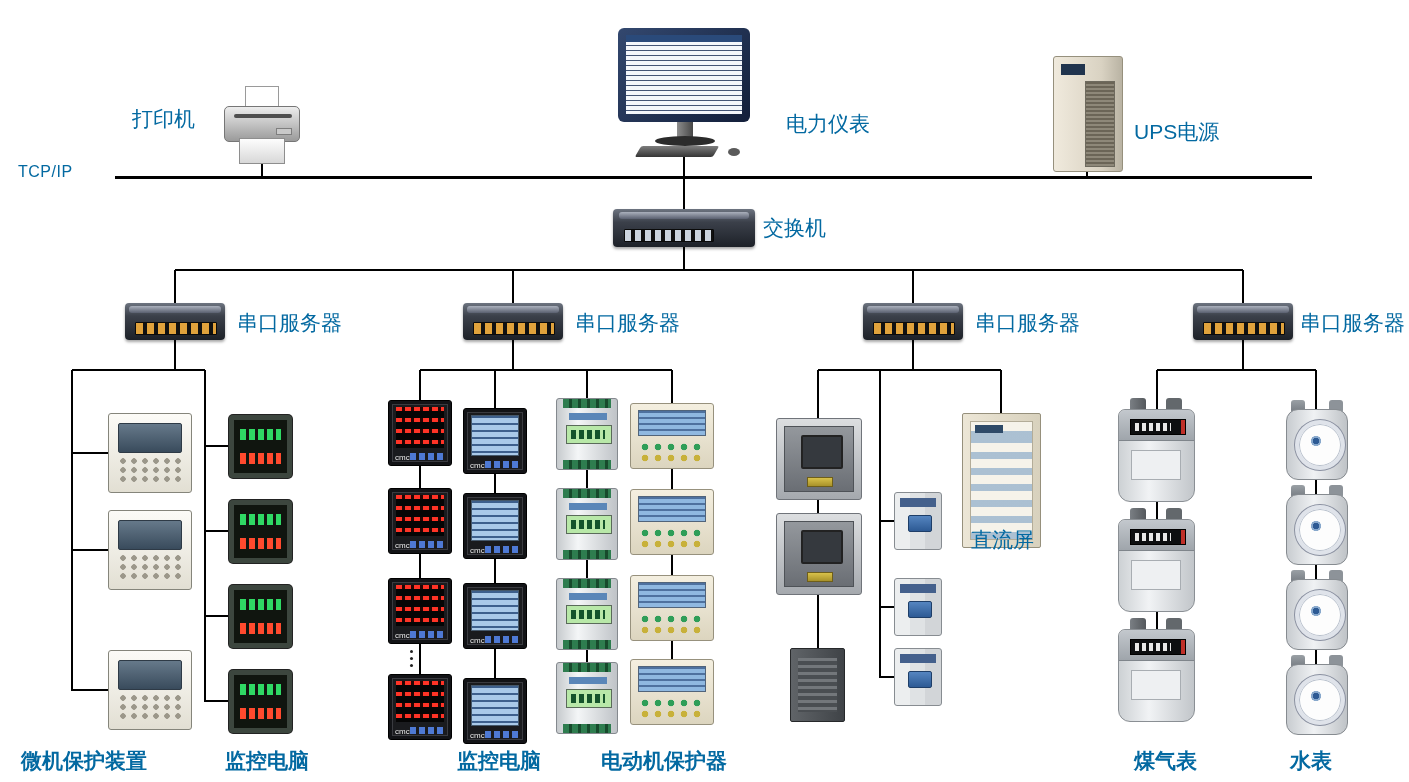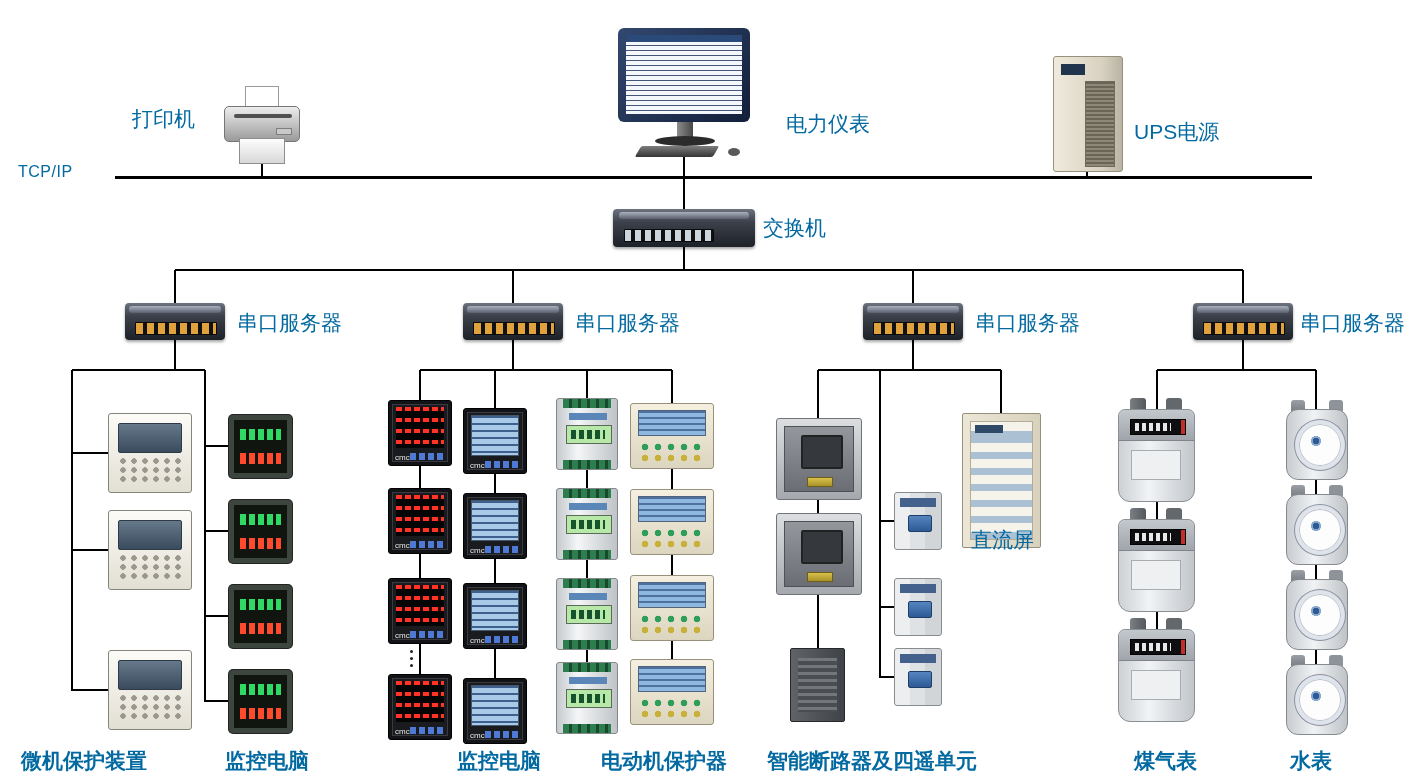--- a/index.html
+++ b/index.html
@@ -283,17 +283,16 @@
     </div>
   <div class="abs wat" style="left:1283px;top:655px">
       <i class="wat-c"></i>
       <i class="wat-b"></i>
     </div>
 
   <div class="label blabel" style="left:21px;top:749px">微机保护装置</div>
   <div class="label blabel" style="left:225px;top:749px">监控电脑</div>
   <div class="label blabel" style="left:457px;top:749px">监控电脑</div>
   <div class="label blabel" style="left:601px;top:749px">电动机保护器</div>
-  <div class="label blabel" style="left:767px;top:749px">智能断路器及四遥单元</div>
   <div class="label blabel" style="left:1134px;top:749px">煤气表</div>
   <div class="label blabel" style="left:1290px;top:749px">水表</div>
 
 </div>
 
 </body></html>

